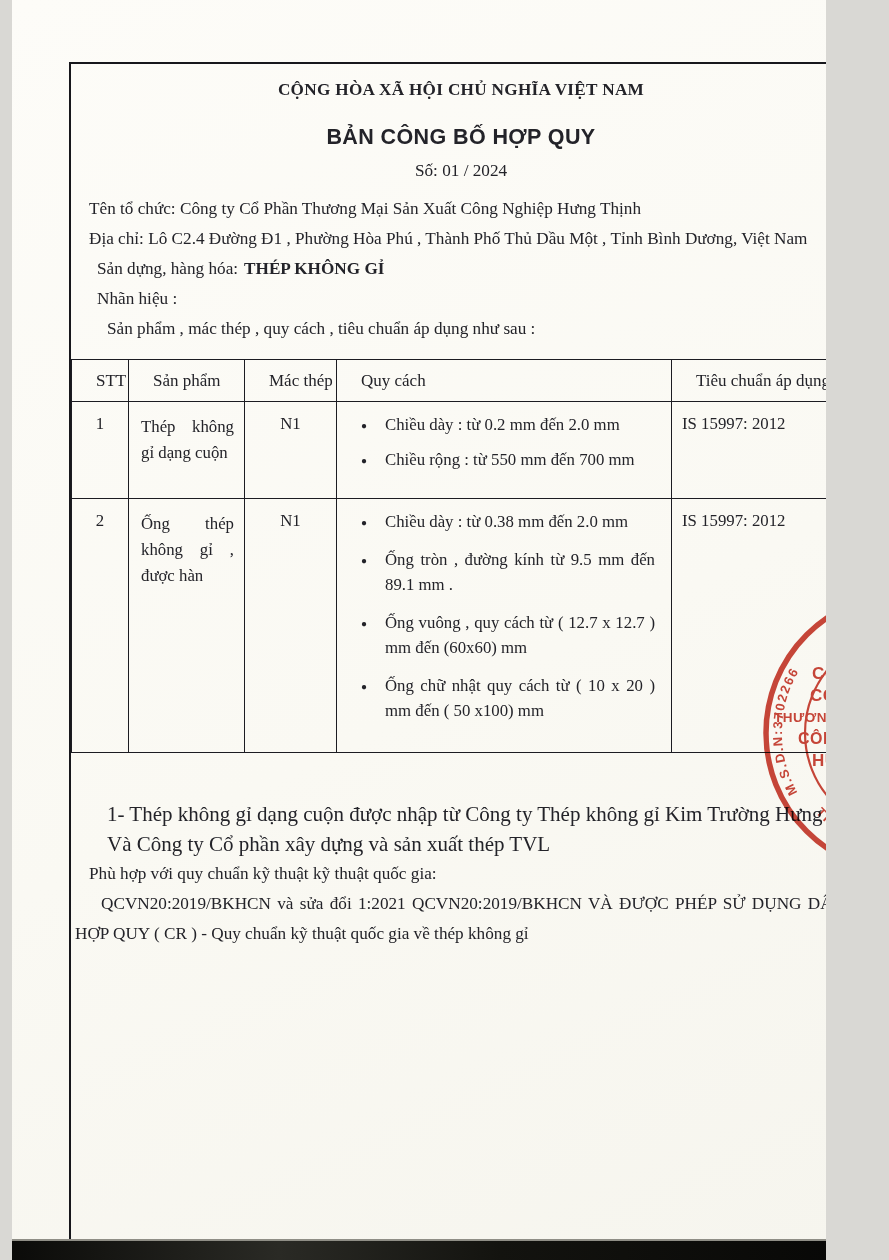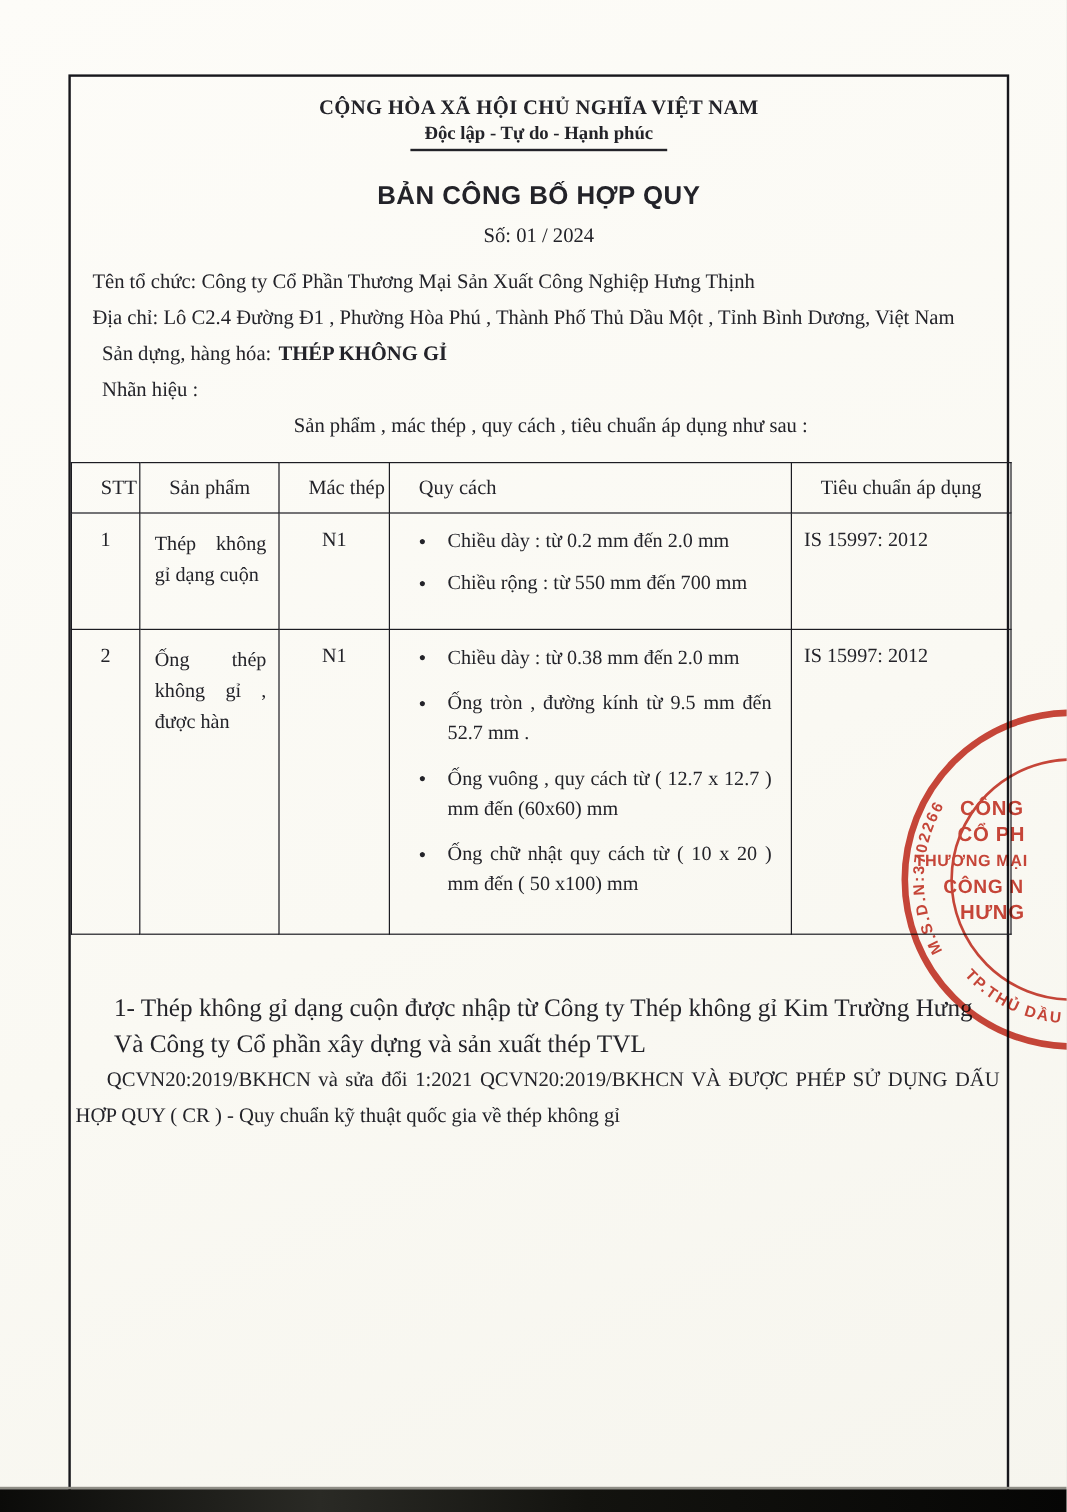--- a/index.html
+++ b/index.html
@@ -1,37 +1,37 @@
 <!DOCTYPE html>
 <html lang="vi"><head>
 <meta charset="utf-8">
 <style>
   * { margin:0; padding:0; box-sizing:border-box; }
   html,body { width:889px; height:1260px; }
   body { background:#d9d8d4; }
   .page {
-    position:relative; width:889px; height:1260px; overflow:hidden;
+    position:relative; width:814px; height:1260px; overflow:hidden;
     background:linear-gradient(155deg,#fdfcf8 0%,#faf9f3 55%,#f6f5ee 100%);
-    font-family:"Liberation Serif","DejaVu Serif",serif; color:#232329;
+    font-family:"Liberation Serif","DejaVu Serif",serif; color:#232329;margin-left:12px;
   }
   .frame {
     position:absolute; left:57px; top:62px; width:784px; height:1182px;
     border:2px solid #17171c;
   }
   .center { text-align:center; }
   .nation { margin-top:16px; font-size:17.2px; font-weight:bold; letter-spacing:.3px; }
   .motto { margin-top:3px; font-size:15.6px; font-weight:bold; }
   .motto .u { display:inline-block; border-bottom:2px solid #232329; padding:0 12px 3px 12px; }
   .title { margin-top:25px; font-family:"Liberation Sans","DejaVu Sans",sans-serif;
            font-size:21.5px; font-weight:bold; letter-spacing:.4px; }
   .number { margin-top:11px; font-size:17.2px; }
   .line { font-size:17.2px; line-height:30px; margin-left:18px; margin-right:16px; }
   .org { margin-top:13px; }
   .indent1 { margin-left:26px; }
-  .intro { margin-left:36px;text-align:center; }
+  .intro { margin-left:36px; }
   .b { font-weight:bold; margin-left:6px; }
 
   table.spec {
     width:100%; border-collapse:collapse; margin-top:15px;
     font-size:16.8px; table-layout:fixed;
   }
   table.spec th, table.spec td { border:1.5px solid #1c1c22; vertical-align:top; }
   table.spec th { font-weight:normal; height:42px; vertical-align:middle;
                   text-align:left; padding:0 0 0 24px; font-size:17px; }
   col.c1 { width:57px; } col.c2 { width:116px; } col.c3 { width:92px; }
@@ -70,21 +70,20 @@
                border-top:2px solid #8f8e86;
                background:linear-gradient(90deg,#0b0b09,#2a2a25 30%,#13130f 55%,#060605); }
 </style>
 </head>
 <body>
 
 <div class="page">
   <div class="frame">
 
     <div class="center nation">CỘNG HÒA XÃ HỘI CHỦ NGHĨA VIỆT NAM</div>
-    <div class="center motto"><span class="u">Độc lập - Tự do - Hạnh phúc</span></div>
 
     <div class="center title">BẢN CÔNG BỐ HỢP QUY</div>
     <div class="center number">Số: 01 / 2024</div>
 
     <p class="line org">Tên tổ chức: Công ty Cổ Phần Thương Mại Sản Xuất Công Nghiệp Hưng Thịnh</p>
     <p class="line">Địa chỉ: Lô C2.4 Đường Đ1 , Phường Hòa Phú , Thành Phố Thủ Dầu Một , Tỉnh Bình Dương, Việt Nam</p>
     <p class="line indent1"><span>Sản dựng, hàng hóa:</span><span class="b">THÉP KHÔNG GỈ</span></p>
     <p class="line indent1">Nhãn hiệu :</p>
     <p class="line intro">Sản phẩm , mác thép , quy cách , tiêu chuẩn áp dụng như sau :</p>
 
@@ -118,31 +117,32 @@
           </td>
           <td class="tc">IS 15997: 2012</td>
         </tr>
         <tr class="r2">
           <td class="stt">2</td>
           <td class="sp">Ống thép không gỉ , được hàn</td>
           <td class="mt">N1</td>
           <td class="qc">
             <ul class="specs wide">
               <li>Chiều dày : từ 0.38 mm đến 2.0 mm</li>
-              <li>Ống tròn , đường kính từ 9.5 mm đến 52.7 mm .</li>
+              <li>Ống tròn , đường kính từ 9.5 mm đến 89.1 mm .</li>
               <li>Ống vuông , quy cách từ ( 12.7 x 12.7 ) mm đến (60x60) mm</li>
               <li>Ống chữ nhật quy cách từ ( 10 x 20 ) mm đến ( 50 x100) mm</li>
             </ul>
           </td>
           <td class="tc">IS 15997: 2012</td>
         </tr>
       </tbody>
     </table>
 
     <p class="note note1">1- Thép không gỉ dạng cuộn được nhập từ Công ty Thép không gỉ Kim Trường Hưng Và Công ty Cổ phần xây dựng và sản xuất thép TVL</p>
+    <p class="line">Phù hợp với quy chuẩn kỹ thuật kỹ thuật quốc gia:</p>
     <p class="conform-body">QCVN20:2019/BKHCN và sửa đổi 1:2021 QCVN20:2019/BKHCN VÀ ĐƯỢC PHÉP SỬ DỤNG DẤU HỢP QUY ( CR ) - Quy chuẩn kỹ thuật quốc gia về thép không gỉ</p>
 
   </div>
 
   <svg class="stamp" viewBox="0 0 290 290" aria-hidden="true">
     <defs>
       <path id="arcL" d="M 51,224 A 122,122 0 0 1 103,30"></path>
       <path id="arcB" d="M 47,214 A 120,120 0 0 0 243,214"></path>
     </defs>
     <circle class="ring ring-thick" cx="145" cy="145" r="139"></circle>

